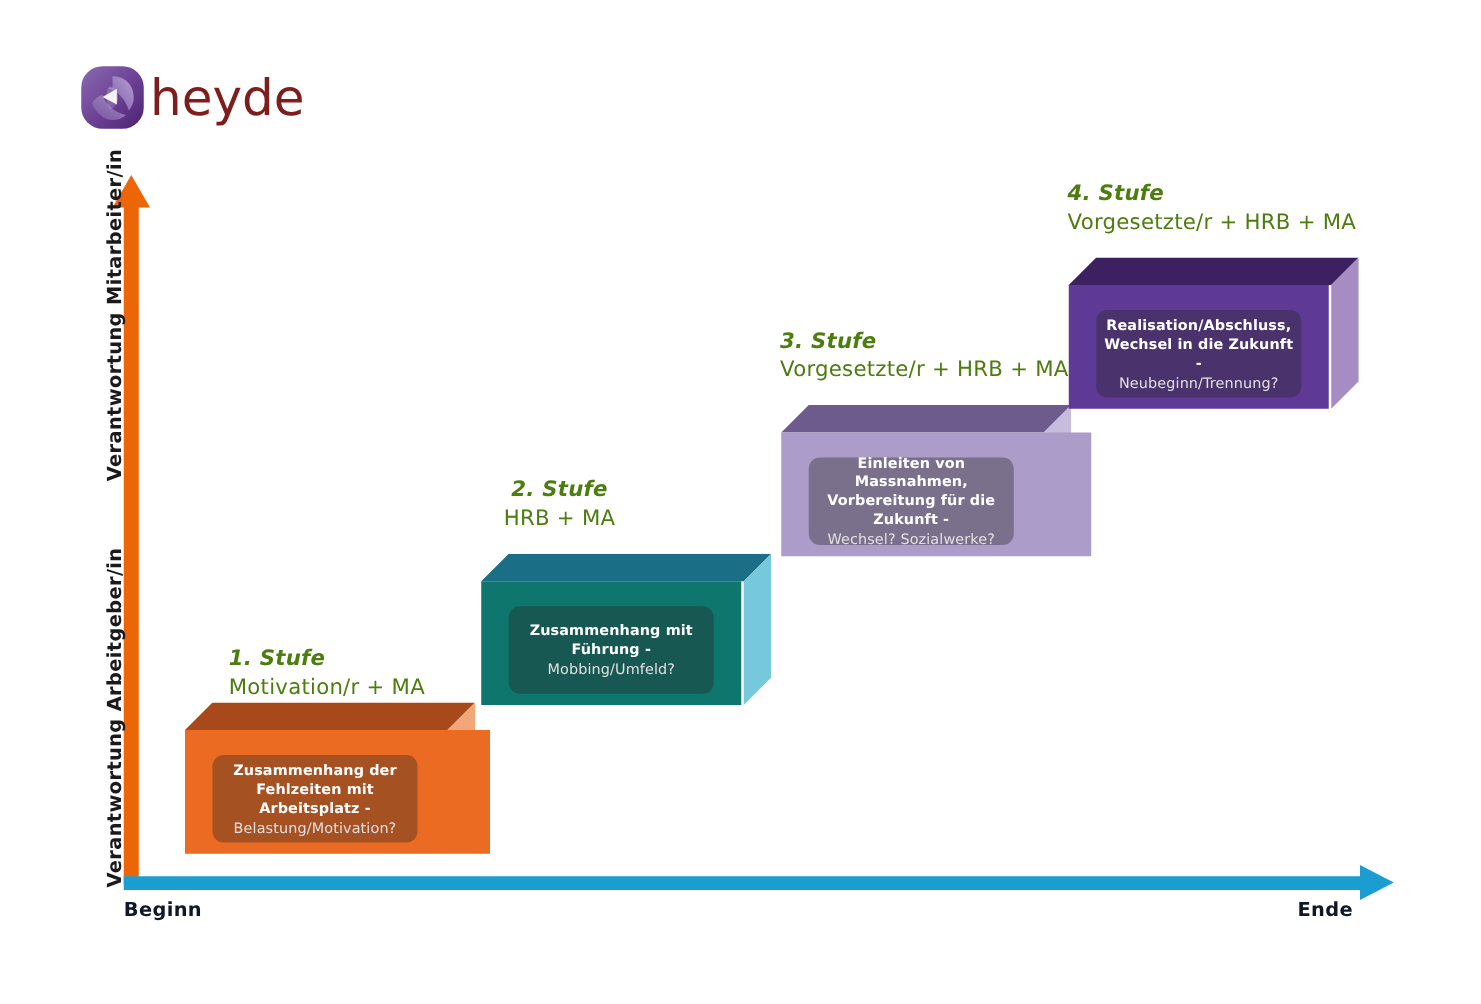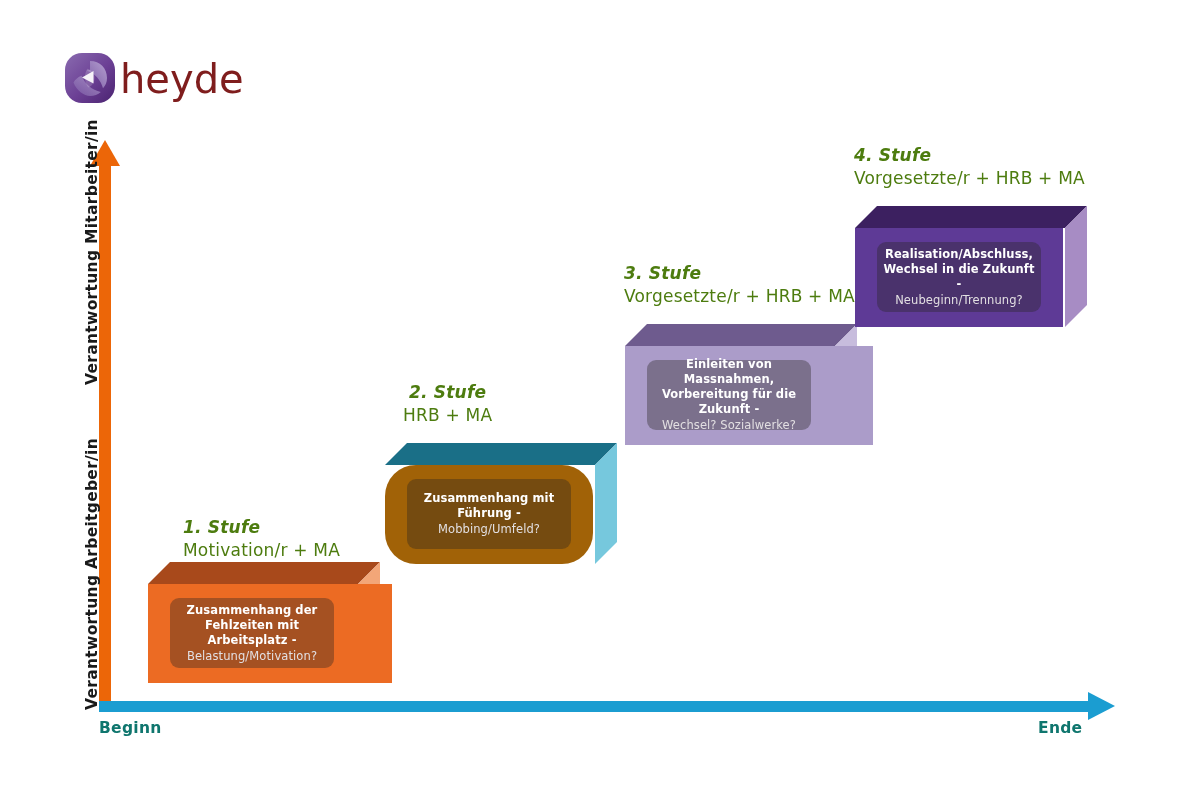--- a/index.html
+++ b/index.html
@@ -95,21 +95,21 @@
     letter-spacing: 0.3px;
   }
   #y-label-top   { left: 83px; top: 385px; }
   #y-label-bottom{ left: 83px; top: 710px; }
 
   .axis-label-h {
     position: absolute;
     font-family: "DejaVu Sans", sans-serif;
     font-size: 15.5px;
     font-weight: bold;
-    color: #0f766e;
+    color: #0f172a;
     white-space: nowrap;
     letter-spacing: 0.3px;
   }
   #x-label-start { left: 99px; top: 719px; }
   #x-label-end   { left: 1038px; top: 719px; }
 
   
   .stage {
     position: absolute;
   }
@@ -151,21 +151,21 @@
   .box-front {
     position: absolute;
     left: 0;
     top: 22px;
     width: 208px;
     height: 99px;
   }
   .box-inner {
     position: absolute;
     left: 22px;
-    top: 14px;
+    top: 20px;
     width: 164px;
     height: 70px;
     border-radius: 9px;
     background: rgba(40,36,34,0.36);
     display: flex;
     flex-direction: column;
     align-items: center;
     justify-content: center;
     text-align: center;
     box-sizing: border-box;
@@ -250,21 +250,21 @@
   <div class="stage" id="stage-2" style="left:385px; top:381px;">
     <div class="stage-caption" style="left:18px; top:0px;text-align:center;">
       <span class="title">2. Stufe</span>
       <span class="role">HRB + MA</span>
     </div>
     <div class="box3d" style="left:0px; top:62px;">
       <svg class="box-top" viewBox="0 0 232 121" preserveAspectRatio="none">
         <polygon points="0,22 22,0 232,0 210,22" fill="#1a6f87"></polygon>
         <polygon points="210,22 232,0 232,99 210,121" fill="#76c8dd"></polygon>
       </svg>
-      <div class="box-front" style="background:#a16207;border-radius:31px;">
+      <div class="box-front" style="background:#0f766e;">
         <div class="box-inner">
           <span class="inner-main">Zusammenhang mit Führung -</span>
           <span class="inner-sub">Mobbing/Umfeld?</span>
         </div>
       </div>
     </div>
   </div>
 
   <div class="stage" id="stage-3" style="left:625px; top:262px;">
     <div class="stage-caption" style="left:-1px; top:0px;">

